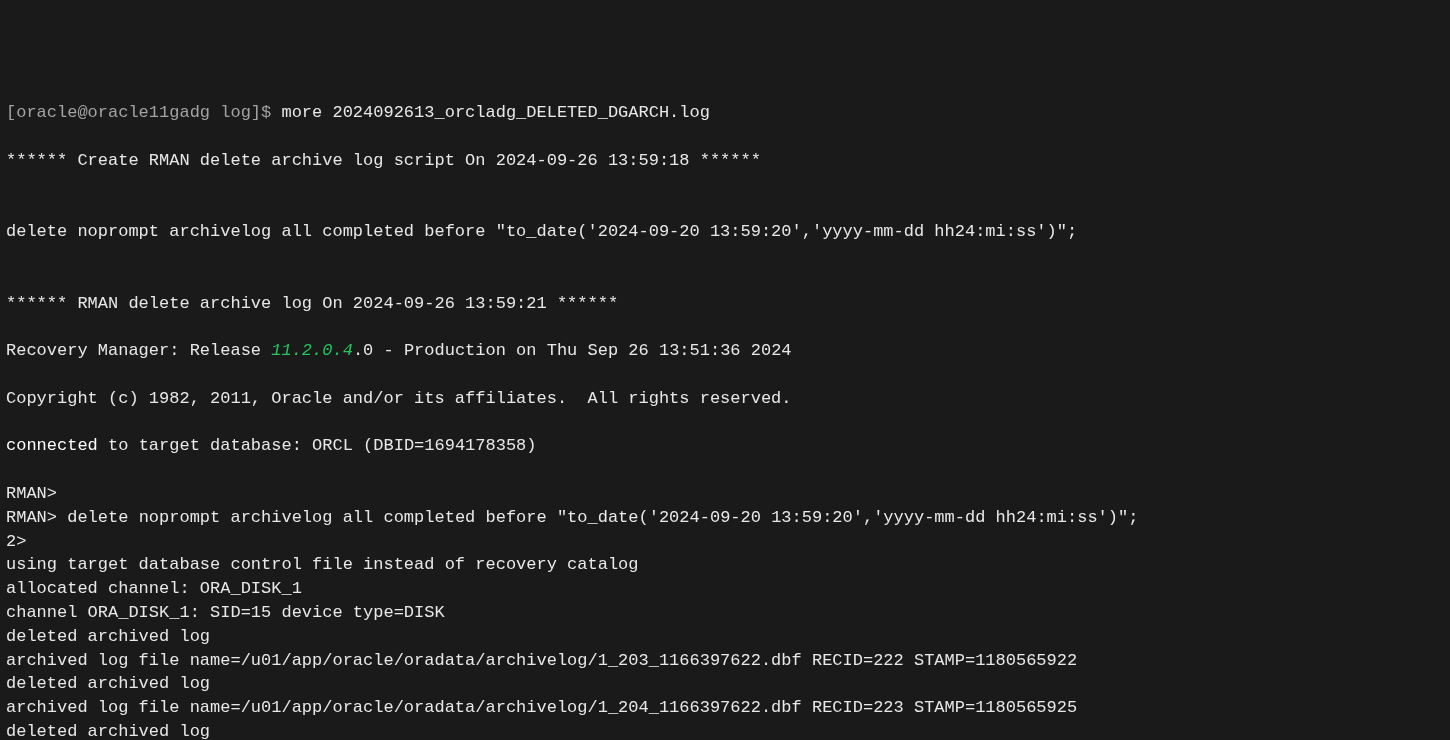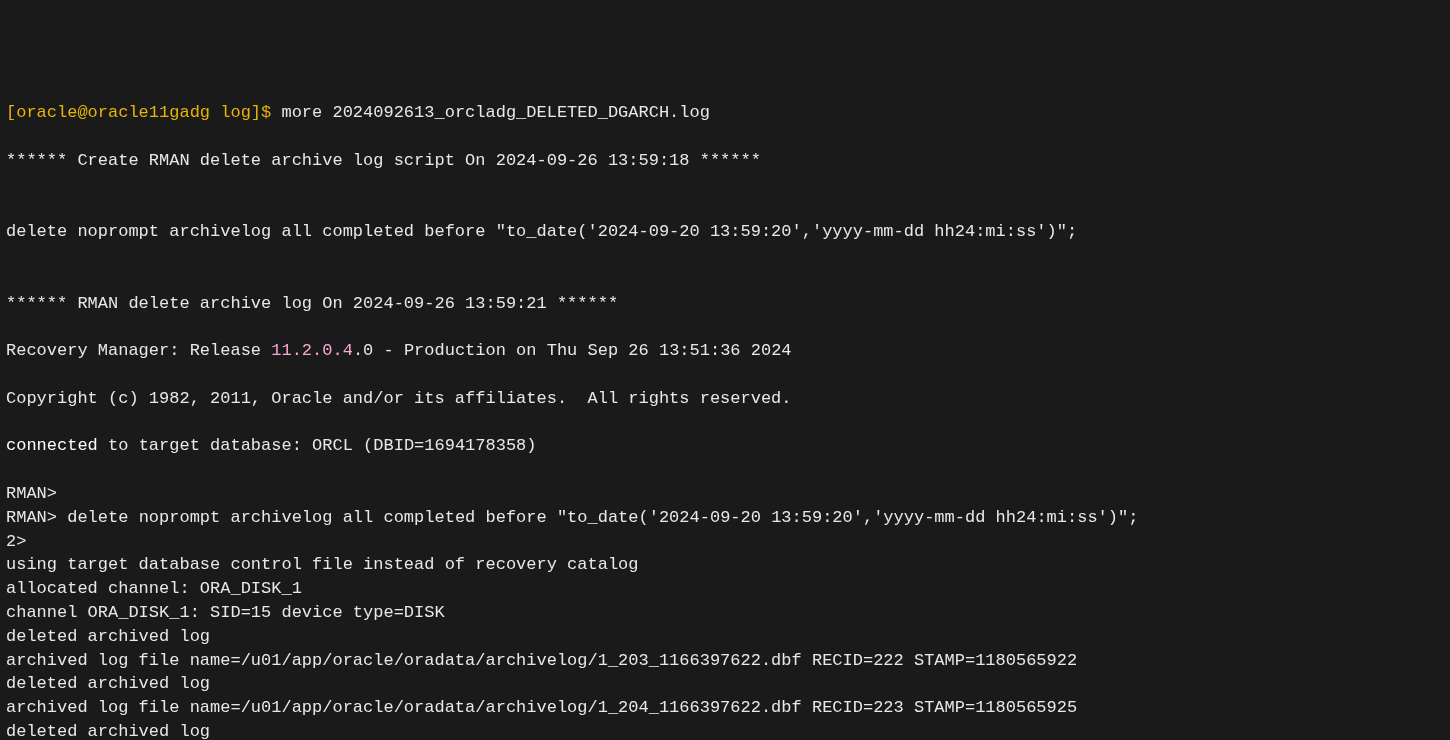--- a/index.html
+++ b/index.html
@@ -16,24 +16,25 @@
       padding: 6px;
       white-space: pre;
       overflow: hidden;
       width: 1450px;
       height: 740px;
     }
     .terminal {
       white-space: pre;
     }
     .prompt {
-      color: #eab308;
+      color: #a3a3a3;
     }
     .version {
-      color: #f9a8d4;
+      color: #22c55e;
+      font-style: italic;
     }
     .connected {
       color: #ffffff;
     }
     .line {
       display: block;
     }
   </style>
 </head>
 <body>

